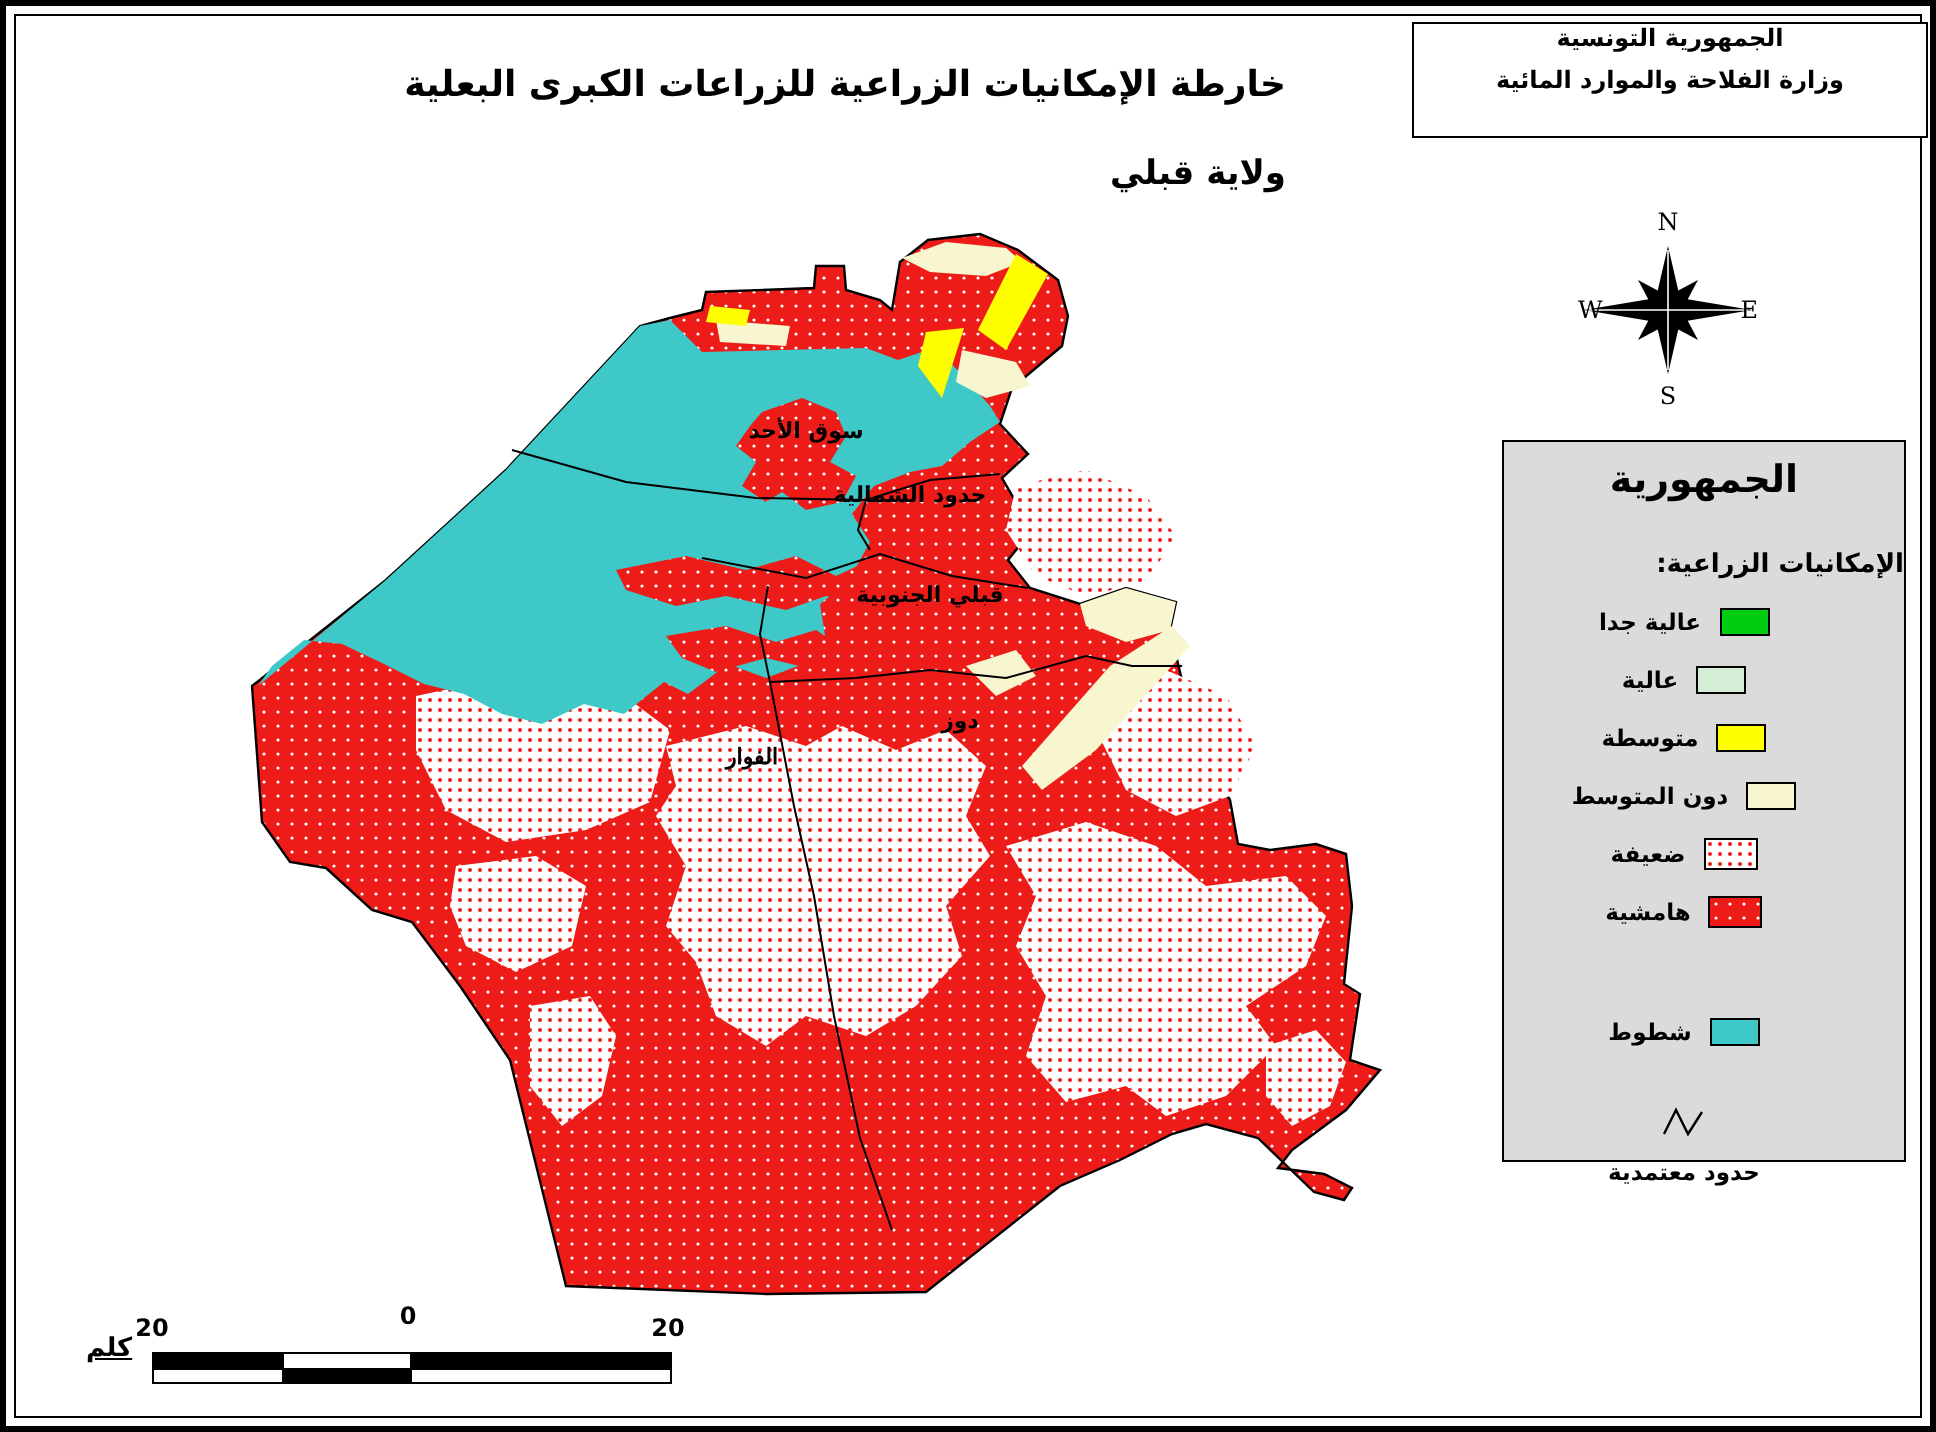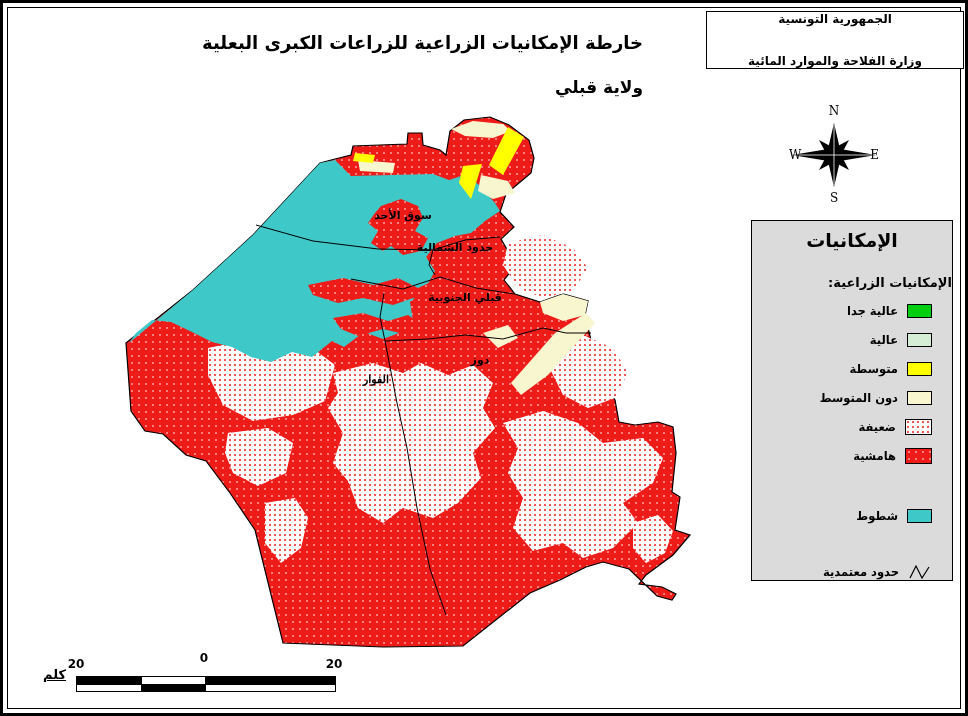--- a/index.html
+++ b/index.html
@@ -10,47 +10,47 @@
   }
   .frame-inner{position:absolute;inset:4px;border:1px solid #000;pointer-events:none;}
 
   
   .title-block{position:absolute;left:40px;top:10px;width:600px;font-weight:bold;margin-top:19px;}
   .title-line1{font-size:18px;direction:rtl;}
   .title-line2{font-size:17px;margin-top:24px;direction:rtl;}
 
   .header-box{
     position:absolute;left:703px;top:8px;width:256px;height:56px;border:1px solid #000;
-    background:#fff;display:flex;flex-direction:column;justify-content:space-between;gap:7px;
+    background:#fff;display:flex;flex-direction:column;justify-content:flex-start;gap:7px;
     text-align:center;font-weight:bold;font-size:12px;direction:rtl;
   }
 
   
   .compass{position:absolute;left:784px;top:98px;width:94px;height:104px;}
 
   
   .map-svg{position:absolute;left:0;top:0;}
   .mlabel{
     position:absolute;font-size:11px;font-weight:bold;color:#000;
     direction:rtl;text-align:center;white-space:nowrap;line-height:12px;
   }
 
   
   .legend{
     position:absolute;left:748px;top:217px;width:202px;height:361px;
     background:#DBDBDB;border:1px solid #000;direction:rtl;box-sizing:border-box;
   }
   .legend-title{text-align:center;font-size:19px;font-weight:bold;margin-top:8px;}
   .legend-sub{font-size:13px;font-weight:bold;margin-top:24px;}
-  .lrow{display:flex;align-items:center;gap:9px;padding-right:20px;margin-top:13px;height:16px;}
+  .lrow{display:flex;align-items:center;gap:9px;padding-right:20px;margin-top:13px;height:16px;justify-content:center;}
   .swatch{width:25px;height:14px;border:1px solid #000;box-sizing:border-box;flex:0 0 auto;}
   .sw-svg{width:25px;height:14px;border:1px solid #000;box-sizing:content-box;flex:0 0 auto;}
   .lrow .llabel{font-size:11.5px;font-weight:bold;}
   .lrow-gap1{margin-top:44px;}
-  .lrow-gap2{margin-top:40px;}
+  .lrow-gap2{margin-top:40px;flex-direction:column;}
   .sym-zigzag{flex:0 0 auto;}
 
   
   .scalebar{position:absolute;left:20px;top:648px;width:335px;height:48px;font-weight:bold;font-size:12px;}
   .sb-unit{position:absolute;left:20px;top:16px;text-decoration:underline;direction:rtl;font-size:13px;}
   .sb-tick{position:absolute;width:24px;text-align:center;}
   .sb-tick.t-left{left:41px;top:6px;}
   .sb-tick.t-mid{left:169px;top:0px;}
   .sb-tick.t-right{left:299px;top:6px;}
   .sb-bar{
@@ -166,21 +166,21 @@
       <line x1="47" y1="24" x2="47" y2="84" stroke="#fff" stroke-width="0.8"></line>
       <line x1="7" y1="54" x2="87" y2="54" stroke="#fff" stroke-width="0.8"></line>
       <text x="47" y="14" text-anchor="middle" font-size="12" font-family="DejaVu Serif, serif">N</text>
       <text x="47" y="101" text-anchor="middle" font-size="12" font-family="DejaVu Serif, serif">S</text>
       <text x="92" y="58" text-anchor="end" font-size="12" font-family="DejaVu Serif, serif">E</text>
       <text x="2" y="58" text-anchor="start" font-size="12" font-family="DejaVu Serif, serif">W</text>
     </svg>
   </div>
 
   <div class="legend">
-    <div class="legend-title">الإمكانيات</div>
+    <div class="legend-title">الجمهورية</div>
     <div class="legend-sub">الإمكانيات الزراعية:</div>
 
     <div class="lrow">
       <div class="swatch" style="background:#00CC11;"></div>
       <div class="llabel">عالية جدا</div>
     </div>
     <div class="lrow">
       <div class="swatch" style="background:#D5EDD5;"></div>
       <div class="llabel">عالية</div>
     </div>

